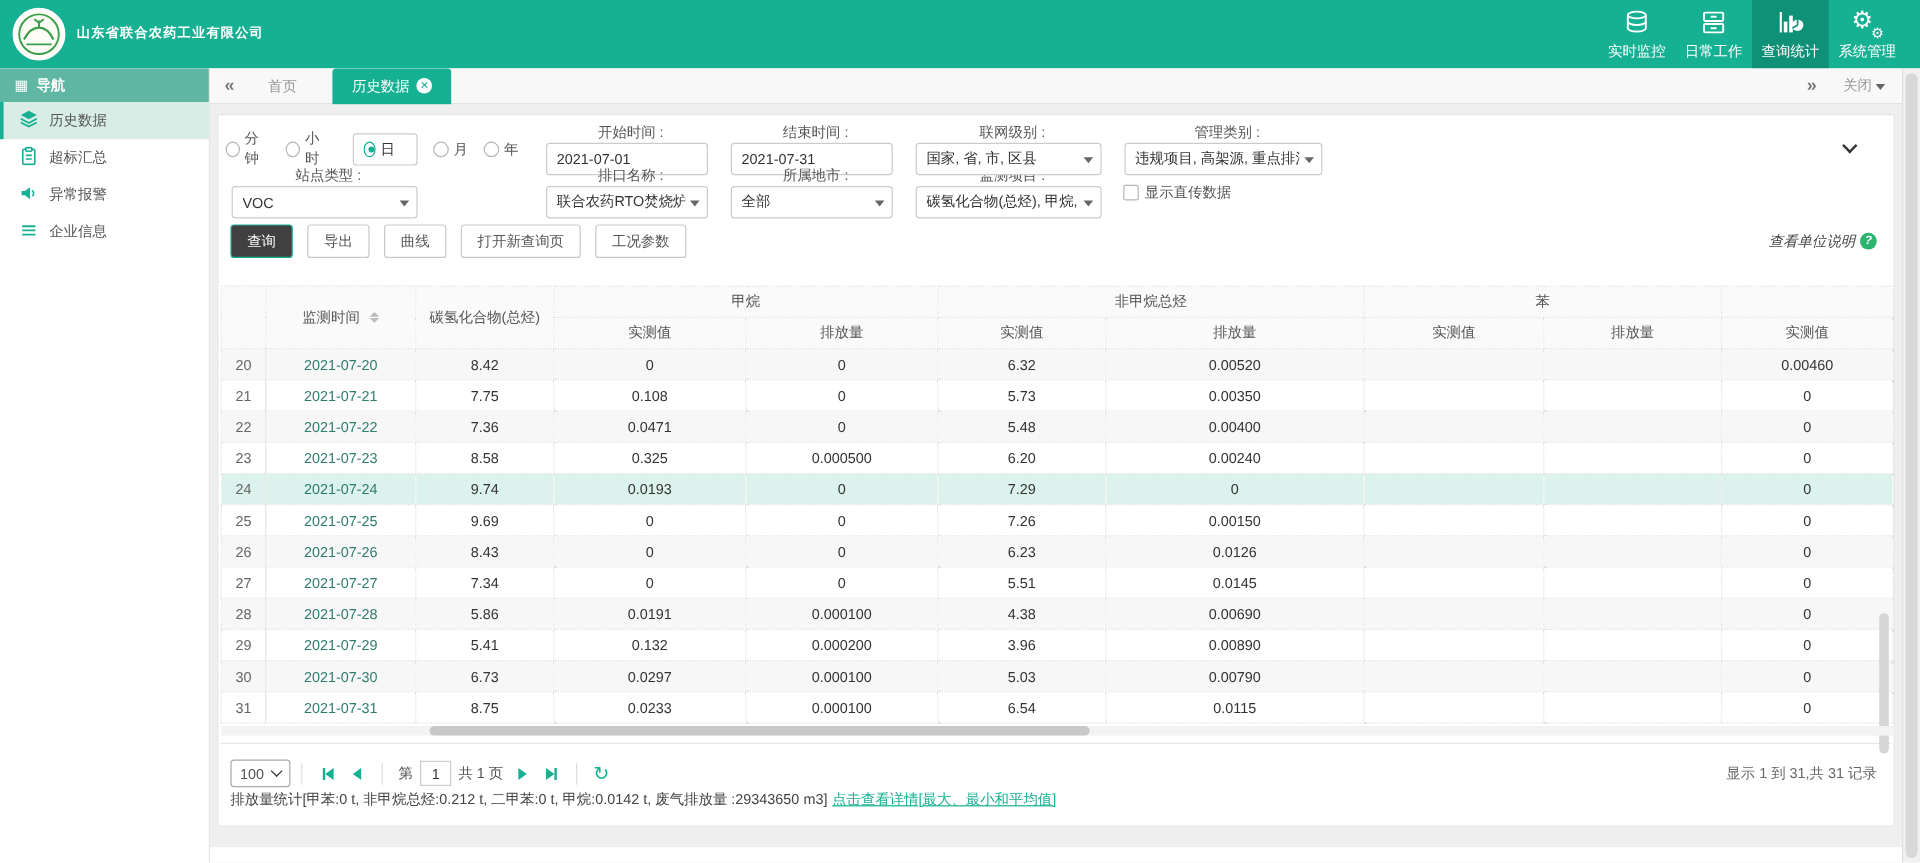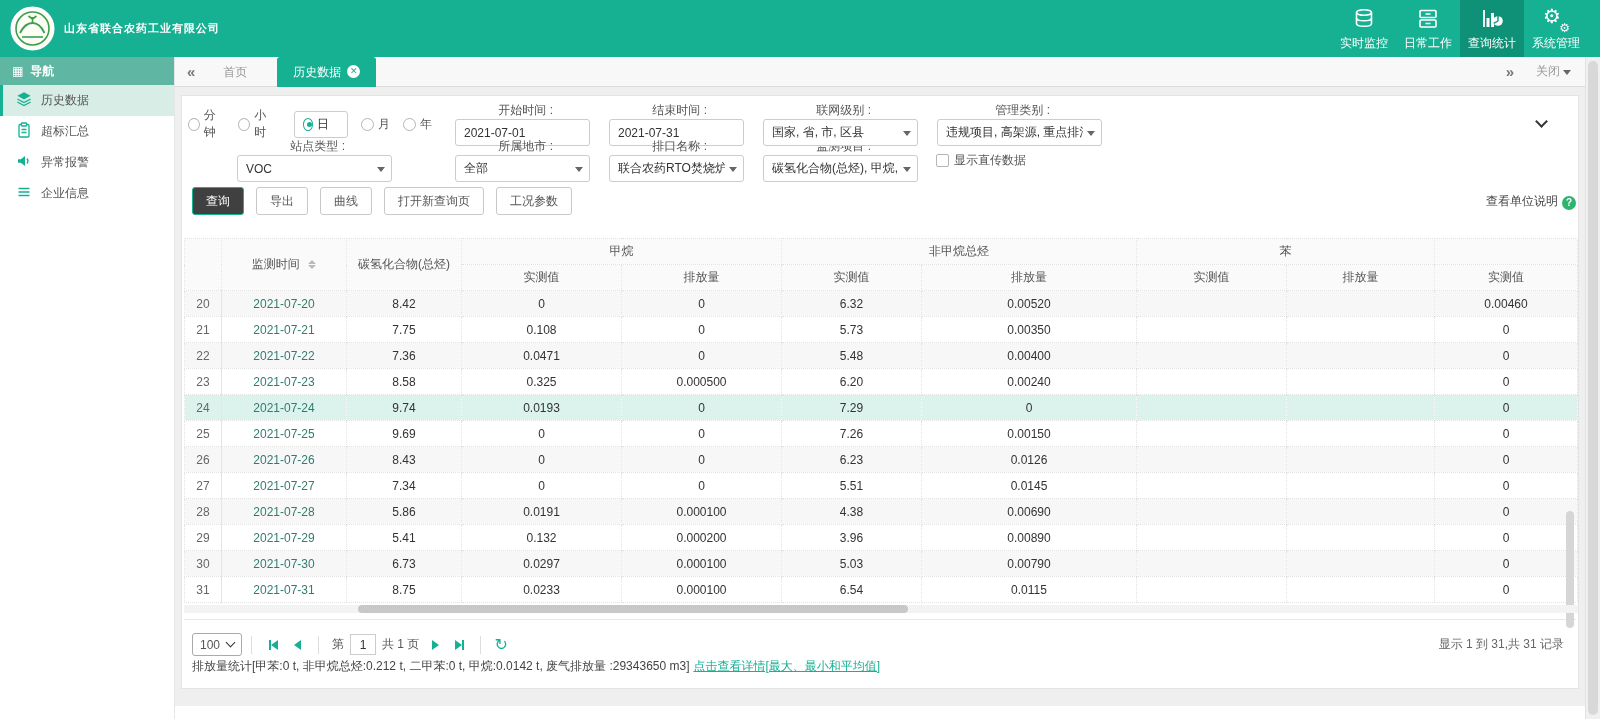--- a/index.html
+++ b/index.html
@@ -36,21 +36,21 @@
   .close-menu { color:#999; padding:0 14px 0 10px; cursor:pointer; }
   .close-menu .dcaret { margin-left:3px; }
 
   
   .content { position:absolute; left:175px; top:87px; right:15px; bottom:0; background:#efefef; }
   .bottom-strip { position:absolute; left:0; right:0; bottom:0; height:13px; background:#fff; }
   .card { position:absolute; left:6px; top:8px; width:1398px; height:594px; background:#fff; border:1px solid #e4e4e4; padding:10px 2px 0 2px; }
 
   
   .frow { display:flex; align-items:center; height:36px; padding-left:4px; }
-  .fcell1 { width:248px; display:flex; align-items:center; justify-content:center; }
+  .fcell1 { width:248px; display:flex; align-items:center; justify-content:flex-start; }
   .radios { display:flex; align-items:center; gap:13px; padding-right:4px; }
   .radio { display:flex; align-items:center; gap:4px; color:#555; cursor:pointer; }
   .rdot { width:13px; height:13px; border:1px solid #b5b5b5; border-radius:50%; background:#fff; display:inline-block; position:relative; }
   .radio.sel .rdot { border-color:#16b093; }
   .radio.sel .rdot::after { content:""; position:absolute; left:3px; top:3px; width:5px; height:5px; border-radius:50%; background:#16b093; }
   .fgroup { display:flex; align-items:center; margin-left:14px;flex-direction:column; }
   .flabel { width:66px; text-align:right; color:#555; white-space:nowrap; }
   .fgroup input[type=text] { width:135px; height:27px; border:1px solid #ccc; border-radius:3px; padding:0 8px; font-size:12px; color:#333; margin-left:5px; font-family:inherit; }
   .sel { position:relative; height:27px; border:1px solid #ccc; border-radius:3px; margin-left:5px; display:flex; align-items:center; padding:0 18px 0 8px; color:#333; cursor:pointer; background:#fff; overflow:hidden; white-space:nowrap; }
   .sel .txt { overflow:hidden; white-space:nowrap; }
@@ -58,21 +58,21 @@
   .dcaret { width:0; height:0; border-left:4px solid transparent; border-right:4px solid transparent; border-top:5px solid #666; display:inline-block; }
   .sel .dcaret { position:absolute; right:6px; top:11px; }
   .chkgroup { display:flex; align-items:center; gap:5px; margin-left:18px; color:#555; cursor:pointer; }
   .chk { width:13px; height:13px; border:1px solid #b5b5b5; border-radius:2px; background:#fff; display:inline-block; }
   .collapse-caret { margin-left:auto; margin-right:30px; width:9px; height:9px; border-right:2px solid #333; border-bottom:2px solid #333; transform:rotate(45deg); cursor:pointer; margin-top:-6px; }
 
   
   .btnrow { display:flex; align-items:center; height:42px; padding-left:8px; margin-top:2px; }
   .btn { height:28px; padding:0 13px; border:1px solid #c9c9c9; border-radius:3px; background:#fff; color:#555; font-size:12px; margin-right:12px; cursor:pointer; font-family:inherit; }
   .btn.primary { background:#404040; border-color:#16b093; color:#fff; }
-  .unit-help { margin-left:auto; margin-right:0; display:flex; align-items:flex-end; gap:4px; color:#444; cursor:pointer; }
+  .unit-help { margin-left:auto; margin-right:12px; display:flex; align-items:center; gap:4px; color:#444; cursor:pointer;font-style:italic; }
   .qicon { width:14px; height:14px; border-radius:50%; background:#2fb470; color:#fff; font-size:10px; font-weight:bold; text-align:center; line-height:14px; }
 
   
   .tablewrap { position:relative; margin-top:16px; }
   table { width:1394px; border-collapse:collapse; table-layout:fixed; }
   th, td { border:1px dotted #e2e2e2; font-weight:normal; text-align:center; overflow:hidden; white-space:nowrap; }
   thead th { background:#fafafa; color:#555; height:26px; }
   td { height:26px; color:#333; background:#fff; }
   tbody tr:nth-child(odd) td { background:#f7f7f7; }
   tbody tr.hl td { background:#dcf2ed !important; }
@@ -283,30 +283,30 @@
         <div class="fcell1">
           <div class="fgroup" style="margin-left:0;">
             <span class="flabel">站点类型 :</span>
             <div class="sel w155">
                 <span class="txt">VOC</span>
                 <i class="dcaret"></i>
               </div>
           </div>
         </div>
         <div class="fgroup">
+          <span class="flabel">排口名称 :</span>
+          <div class="sel w135">
+              <span class="txt">联合农药RTO焚烧炉</span>
+              <i class="dcaret"></i>
+            </div>
+        </div>
+        <div class="fgroup">
           <span class="flabel">所属地市 :</span>
           <div class="sel w135">
               <span class="txt">全部</span>
-              <i class="dcaret"></i>
-            </div>
-        </div>
-        <div class="fgroup">
-          <span class="flabel">排口名称 :</span>
-          <div class="sel w135">
-              <span class="txt">联合农药RTO焚烧炉</span>
               <i class="dcaret"></i>
             </div>
         </div>
         <div class="fgroup">
           <span class="flabel">监测项目 :</span>
           <div class="sel w155">
               <span class="txt">碳氢化合物(总烃), 甲烷, 非</span>
               <i class="dcaret"></i>
             </div>
         </div>

